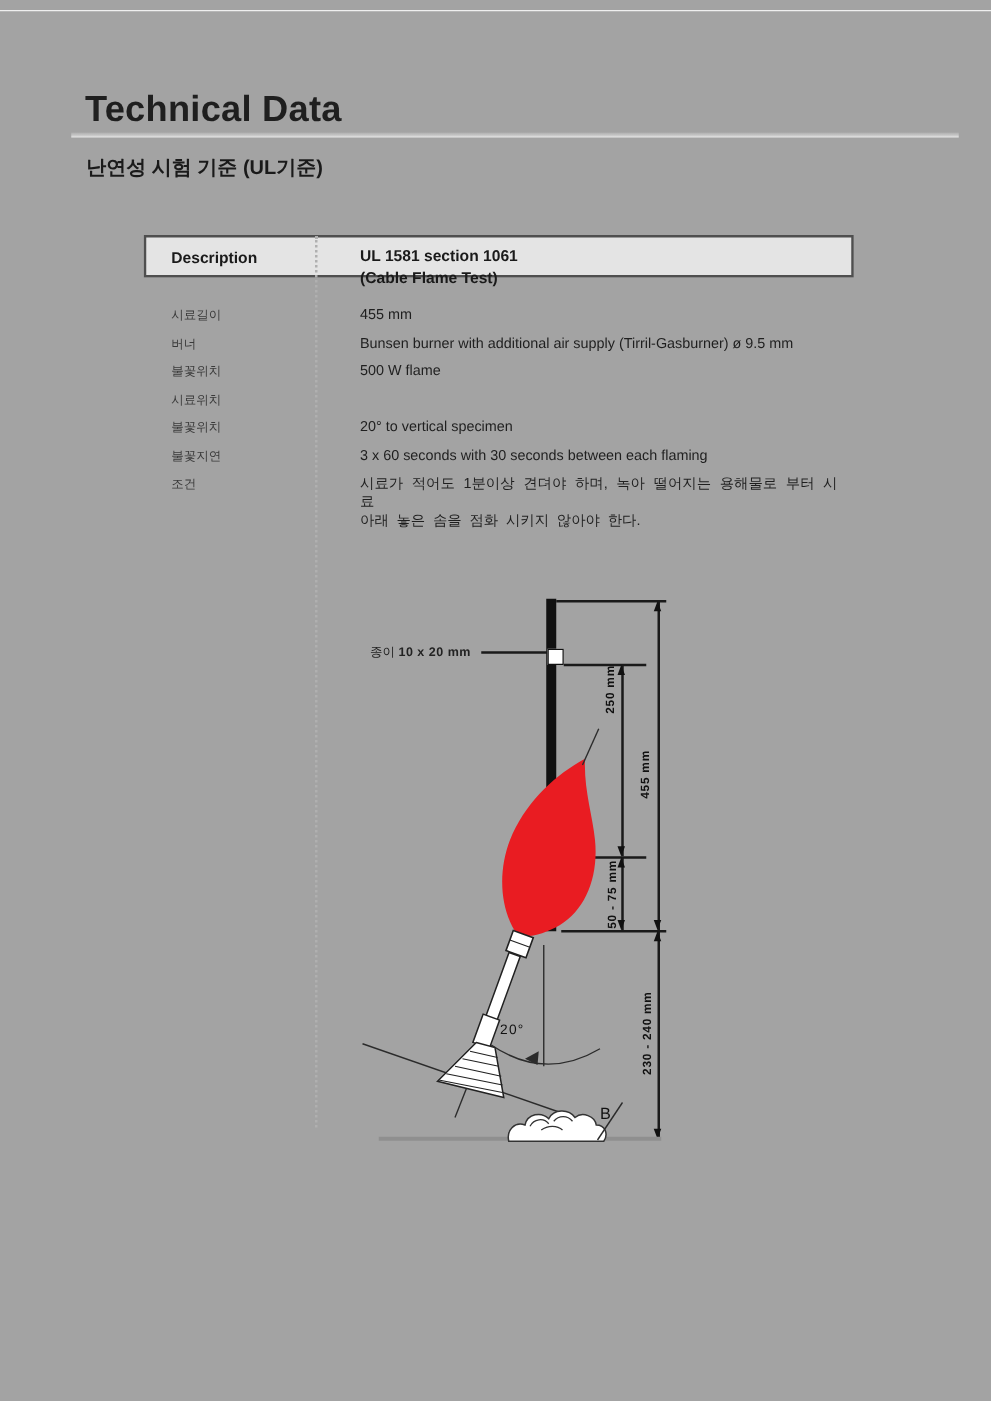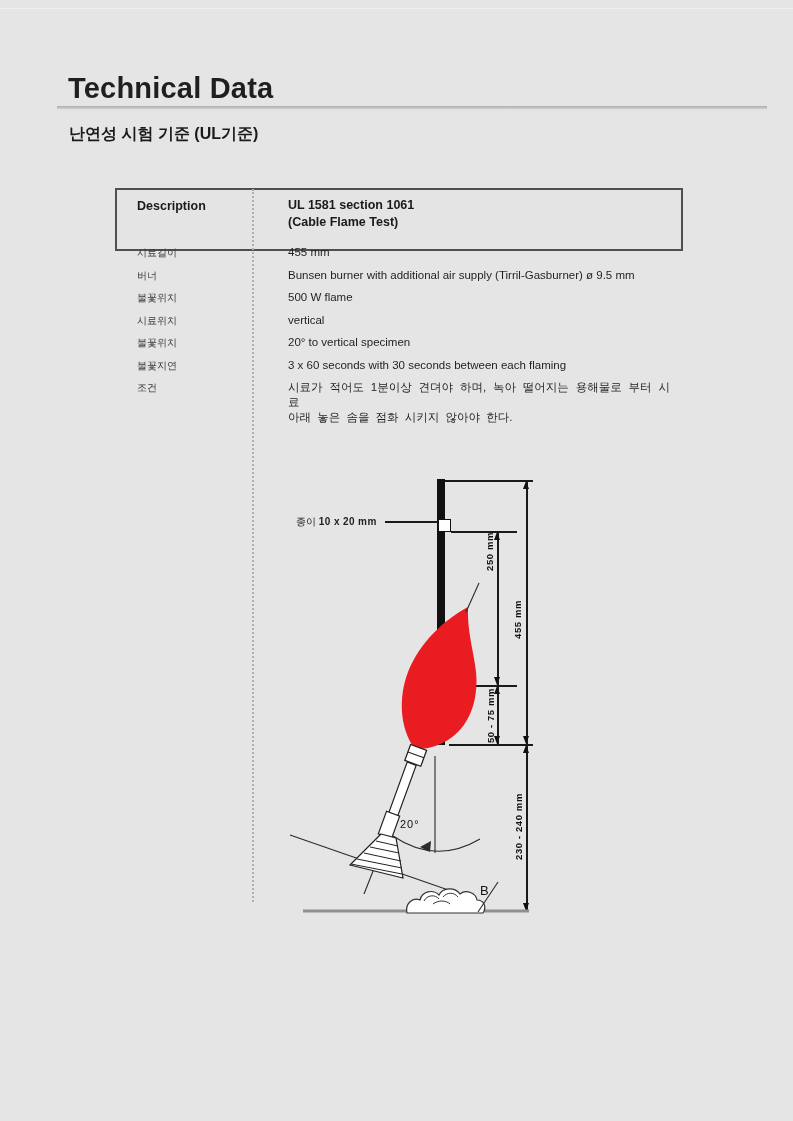--- a/index.html
+++ b/index.html
@@ -1,28 +1,28 @@
 <!DOCTYPE html>
 <html><head>
 <meta charset="utf-8">
 <style>
   * { margin:0; padding:0; box-sizing:border-box; }
   html,body { background:#ffffff; }
   body { font-family:"Liberation Sans","DejaVu Sans",sans-serif; }
-  .page { position:relative; width:793px; height:1121px; background:#e5e5e5; overflow:hidden; }
+  .page { position:relative; width:793px; height:1121px; background:#a3a3a3; overflow:hidden; }
 
   .top-hairline { position:absolute; left:0; top:8px; width:793px; height:1px; background:#efefef; }
 
   .title { position:absolute; left:68px; top:72px; font-size:29px; font-weight:bold; color:#1f1f1f; letter-spacing:0.2px; }
   .title-rule { position:absolute; left:57px; top:106px; width:710px; height:4px;
                 background:linear-gradient(to bottom,#aeaeae 0%,#c6c6c6 55%,#e9e9e9 100%); }
   .subtitle { position:absolute; left:69px; top:124px; font-size:16px; font-weight:bold; color:#1a1a1a; }
 
   
-  .tbl-header { position:absolute; left:115px; top:188px; width:568px; height:63px;
+  .tbl-header { position:absolute; left:115px; top:188px; width:568px; height:34px;
                 background:#e4e4e4; border:2px solid #4f4f4f; }
   .tbl-header .c1 { position:absolute; left:20px; top:9px; font-size:12.5px; font-weight:bold; color:#1a1a1a; }
   .tbl-header .c2 { position:absolute; left:171px; top:7px; font-size:12.5px; font-weight:bold; color:#1a1a1a; line-height:17px; }
   .col-sep { position:absolute; left:252px; top:189px; height:713px; width:0; border-left:2px dotted #b0b0b0; }
 
   .tbl-body { position:absolute; left:137px; top:245px; width:533px; }
   .trow { display:flex; margin-bottom:7.5px; line-height:15px; }
   .trow .lbl { width:151px; flex:0 0 151px; font-size:10px; color:#3a3a3a; }
   .trow .val { flex:1; font-size:11.5px; color:#1f1f1f; }
   .val-line1 { text-align:justify; text-align-last:justify; word-spacing:3px; font-size:11.5px; color:#1f1f1f; }
@@ -81,21 +81,20 @@
     <div class="trow">
       <div class="lbl">버너</div>
       <div class="val">Bunsen burner with additional air supply (Tirril-Gasburner) ø 9.5 mm</div>
     </div>
     <div class="trow">
       <div class="lbl">불꽃위치</div>
       <div class="val">500 W flame</div>
     </div>
     <div class="trow">
       <div class="lbl">시료위치</div>
-      <div class="val">vertical</div>
     </div>
     <div class="trow">
       <div class="lbl">불꽃위치</div>
       <div class="val">20° to vertical specimen</div>
     </div>
     <div class="trow">
       <div class="lbl">불꽃지연</div>
       <div class="val">3 x 60 seconds with 30 seconds between each flaming</div>
     </div>
     <div class="trow">

